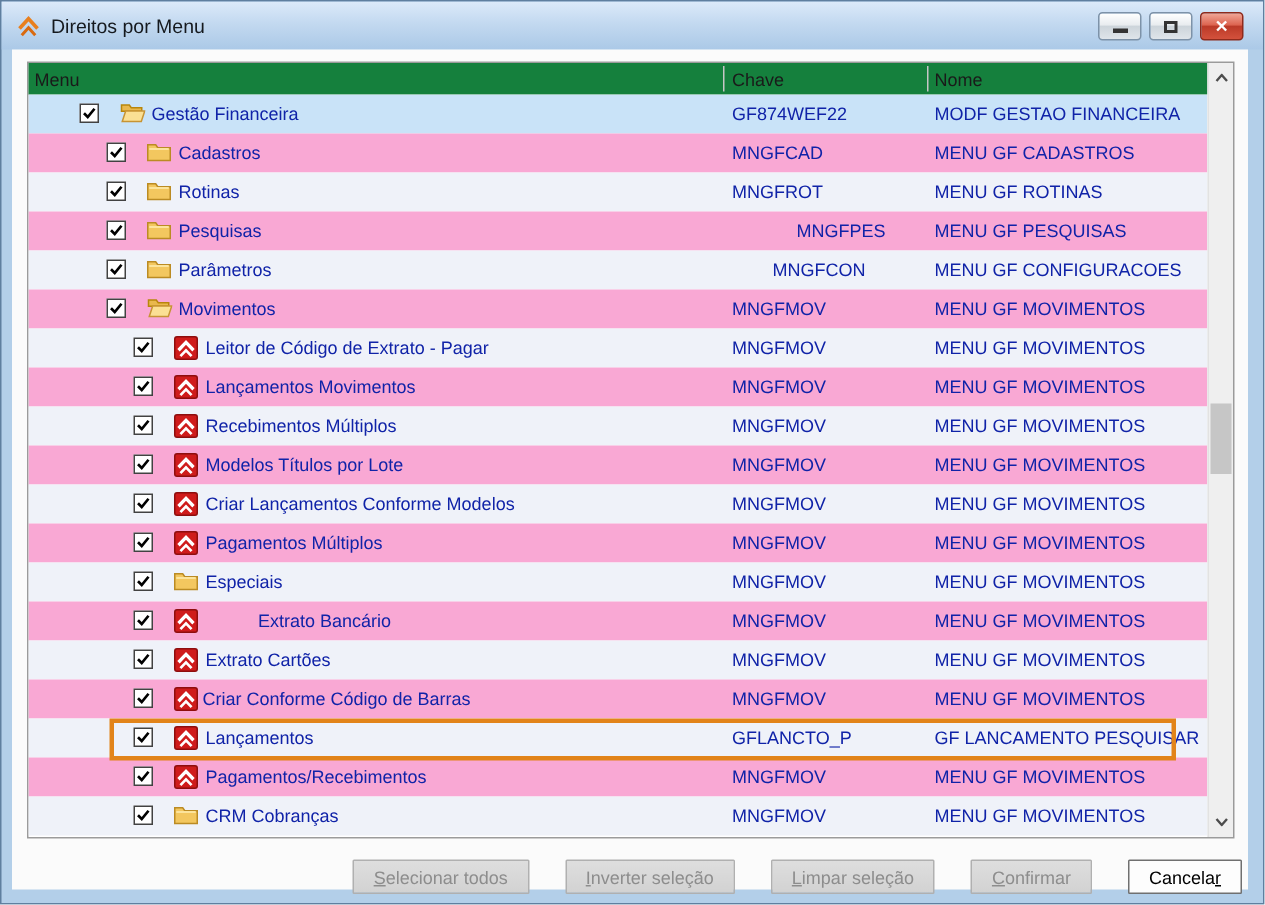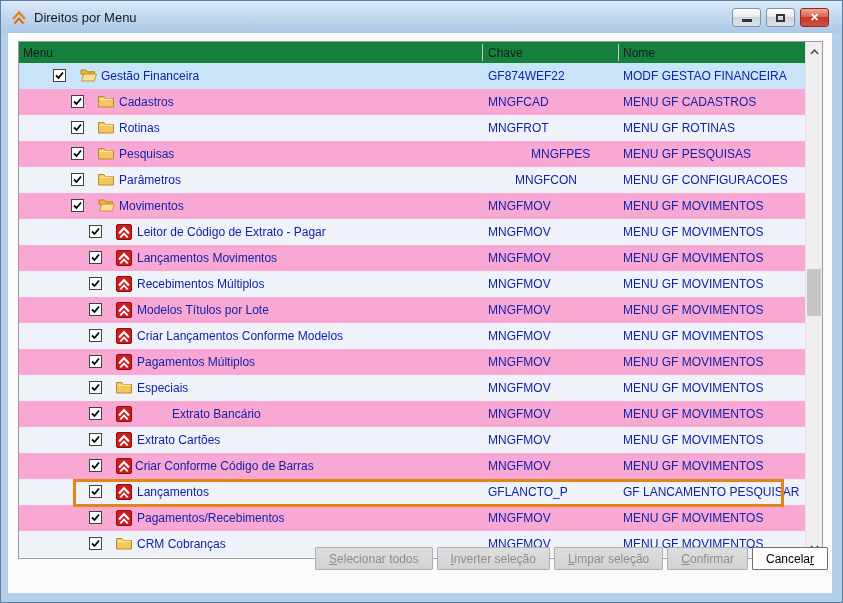--- a/index.html
+++ b/index.html
@@ -40,21 +40,21 @@
   
   .scrollbar{position:absolute;right:0;top:0;width:17px;height:516px;background:#efefef;
     border-left:1px solid #e2e2e2;box-sizing:border-box;}
   .sb-arrow{position:absolute;left:0;width:16px;height:16px;display:flex;align-items:center;justify-content:center;}
   .sb-arrow.up{top:2px;} .sb-arrow.down{bottom:2px;}
   .sb-thumb{position:absolute;left:1px;top:227px;width:14px;height:47px;background:#c6c6c6;}
   
   .highlight-box{position:absolute;left:54px;top:437px;width:711px;height:28px;box-sizing:border-box;
     border:3px solid var(--accent-highlight,#e2841a);z-index:6;pointer-events:none;}
   
-  .button-bar{position:absolute;right:4px;top:514px;display:flex;gap:4px;}
+  .button-bar{position:absolute;right:4px;top:540px;display:flex;gap:24px;}
   .dlg-btn{height:23px;padding:0 13px;font-family:"Liberation Sans",sans-serif;font-size:12px;
     border:1px solid #b0b0b0;background:linear-gradient(180deg,#dedede,#d2d2d2);color:#8d8d8d;
     border-radius:1px;cursor:default;}
   .dlg-btn.enabled{background:#fdfdfd;border:1px solid #707070;color:#000;}
   u{text-decoration:underline;}
 </style>
 </head>
 <body>
 
 <div class="window">

